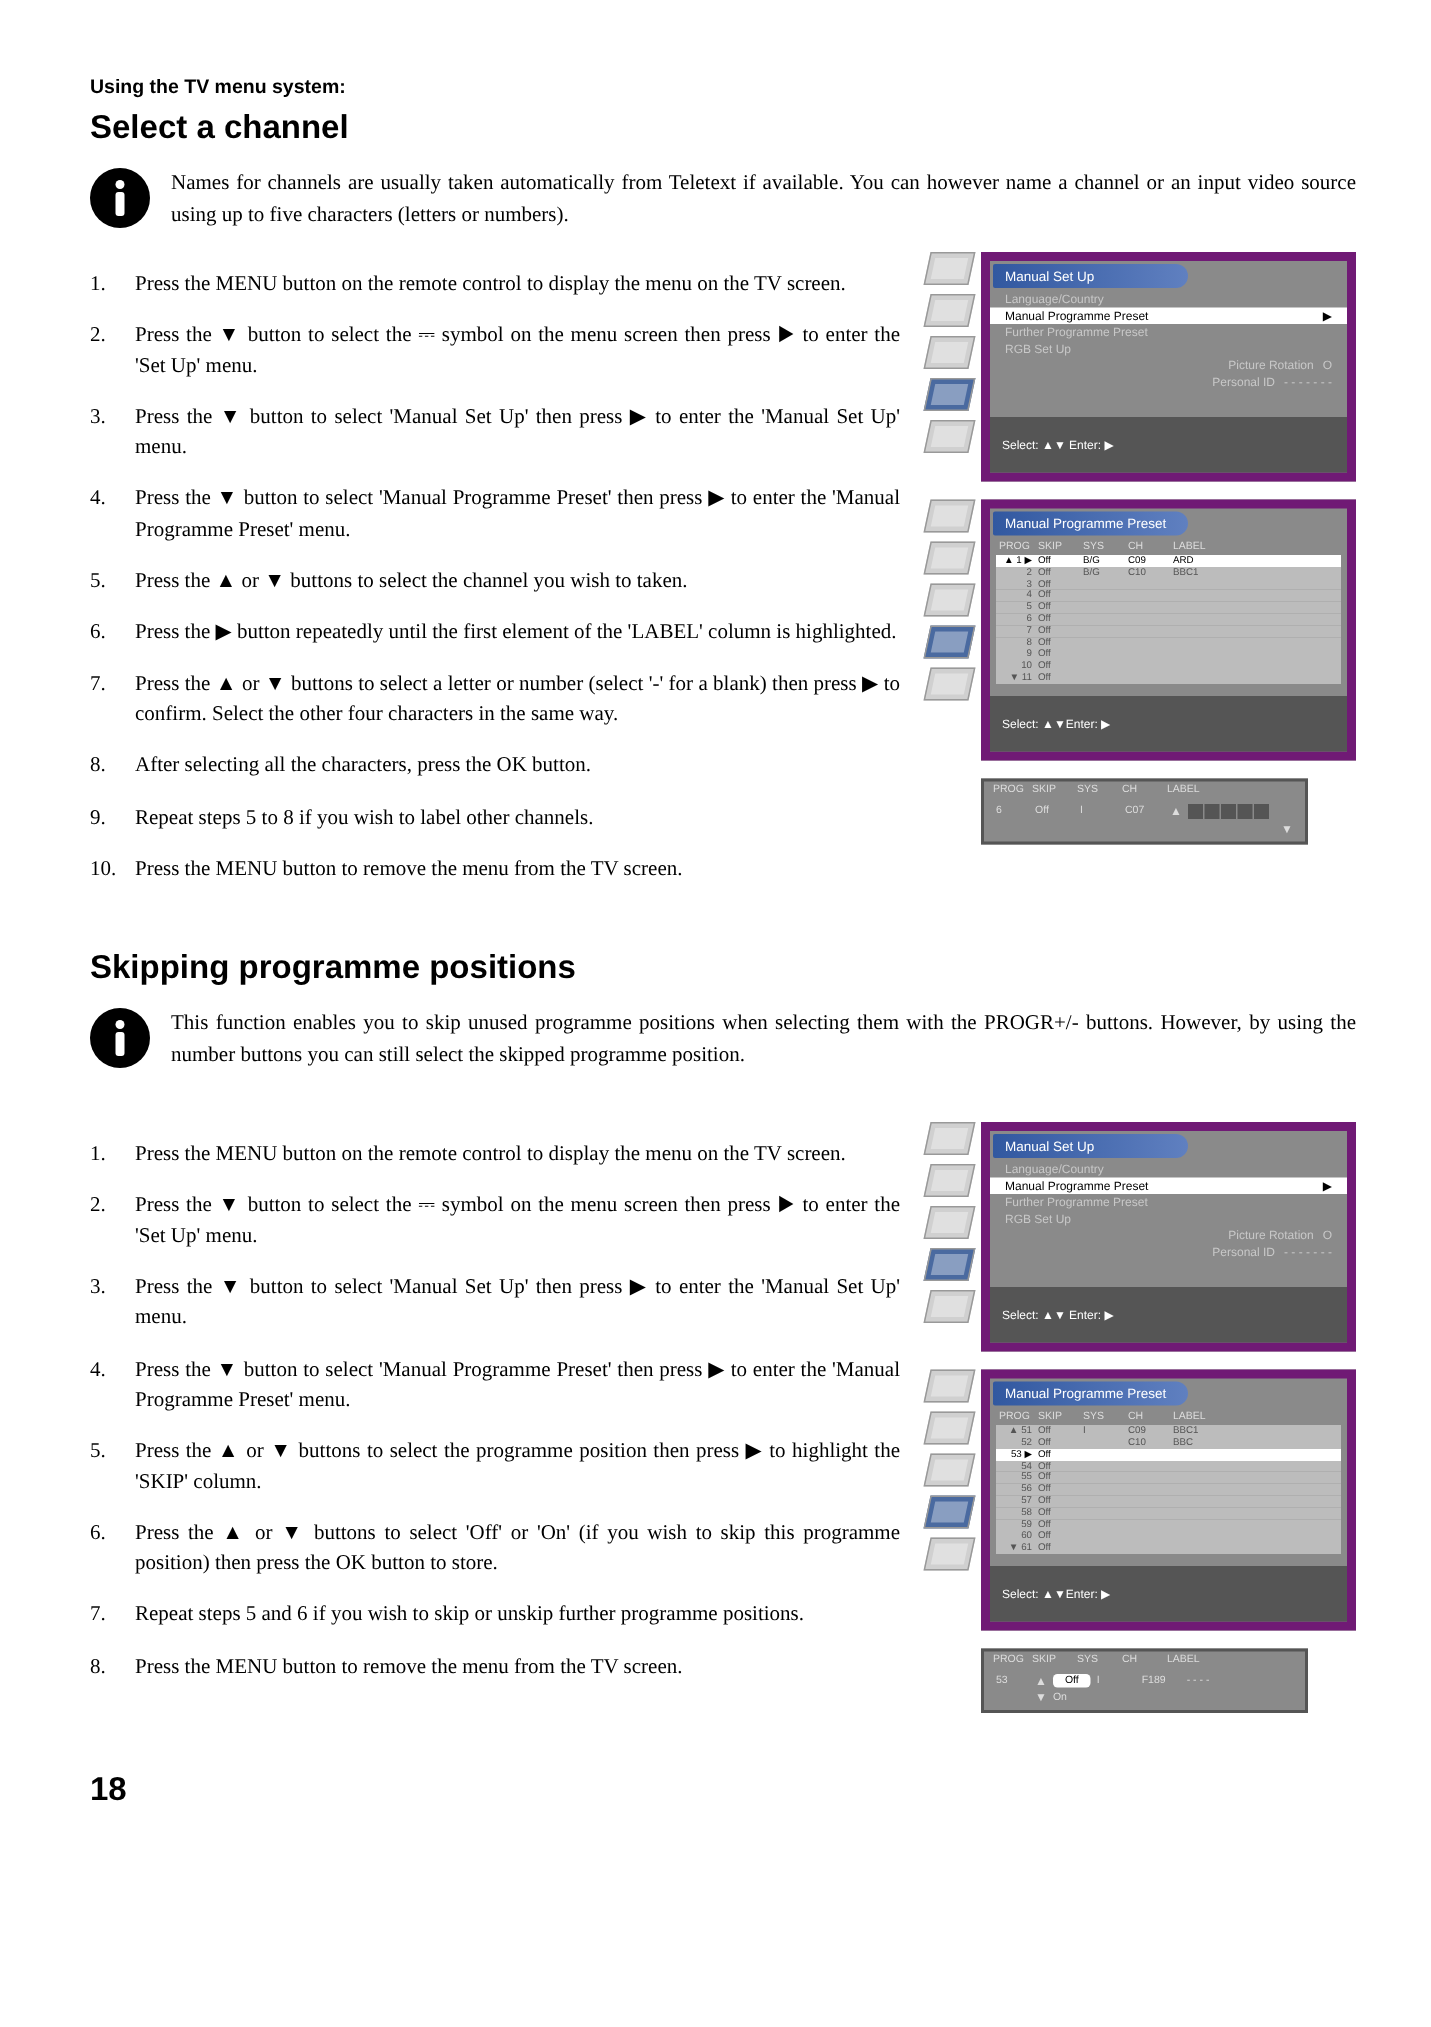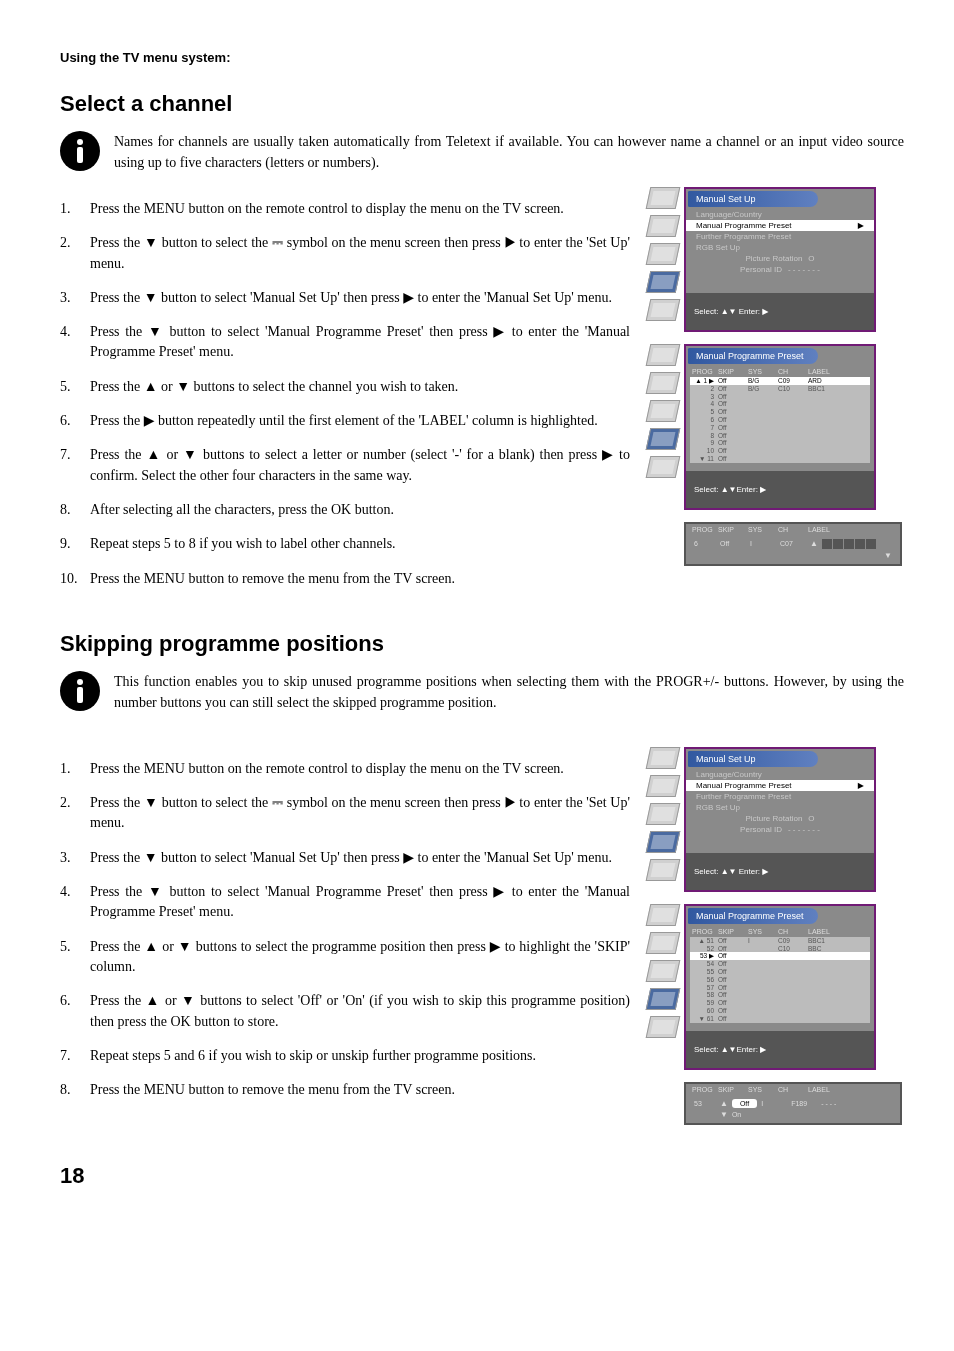--- a/index.html
+++ b/index.html
@@ -7,21 +7,21 @@
       font-family: Georgia, 'Times New Roman', serif;
       background: #fff;
       color: #000;
       width: 954px;
       padding: 50px 50px 30px 60px;
     }
     .subheader {
       font-family: Arial, Helvetica, sans-serif;
       font-weight: bold;
       font-size: 13px;
-      margin-bottom: 26px;
+      margin-bottom: 7px;
     }
     .section-title {
       font-family: Arial, Helvetica, sans-serif;
       font-weight: bold;
       font-size: 22px;
       margin-bottom: 14px;
     }
     .info-row {
       display: flex;
       align-items: flex-start;
@@ -111,22 +111,22 @@
     }
     .ibox.hl { background: #4a6aa0; }
     .ibox::after {
       content: "";
       position: absolute;
       inset: 3px;
       background: rgba(255,255,255,0.35);
     }
     .menu-panel {
       background: #8a8a8a;
-      border: 2px solid #701a75;
-      width: 192px;
+      border: 6px solid #701a75;
+      width: 250px;
       font-family: Arial, sans-serif;
       font-size: 8px;
       color: #c8c8c8;
     }
     .menu-title {
       background: linear-gradient(to right, #3158a0, #6080c0);
       color: #fff;
       padding: 3px 8px;
       font-size: 9px;
       border-radius: 2px 12px 12px 2px;
@@ -139,21 +139,21 @@
       font-size: 8px;
     }
     .menu-item.hl {
       background: #fff;
       color: #000;
       display: flex;
       justify-content: space-between;
     }
     .menu-item.split {
       display: flex;
-      justify-content: center;
+      justify-content: flex-end;
       gap: 6px;
     }
     .menu-foot {
       background: #555;
       color: #fff;
       padding: 14px 8px;
       font-size: 8px;
       margin-top: 6px;
     }
     .spacer { height: 12px; }

